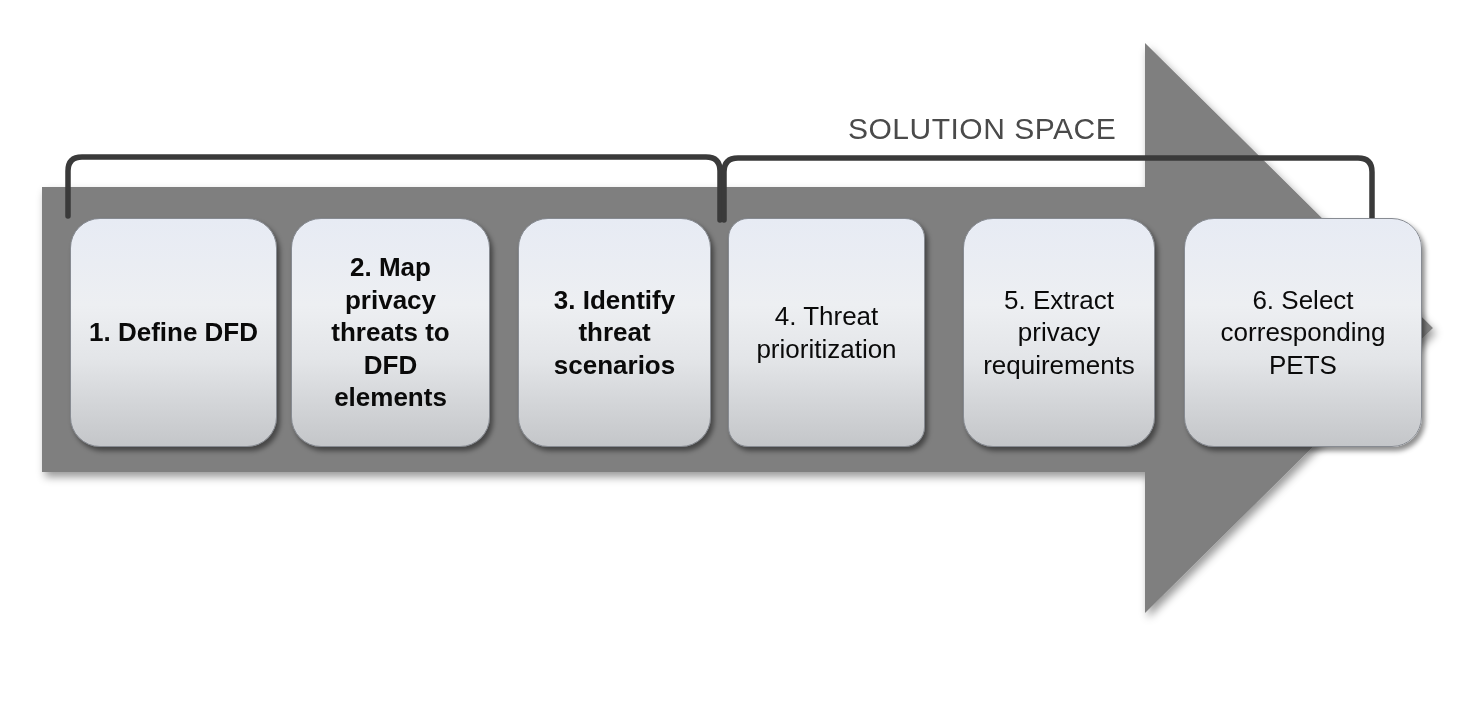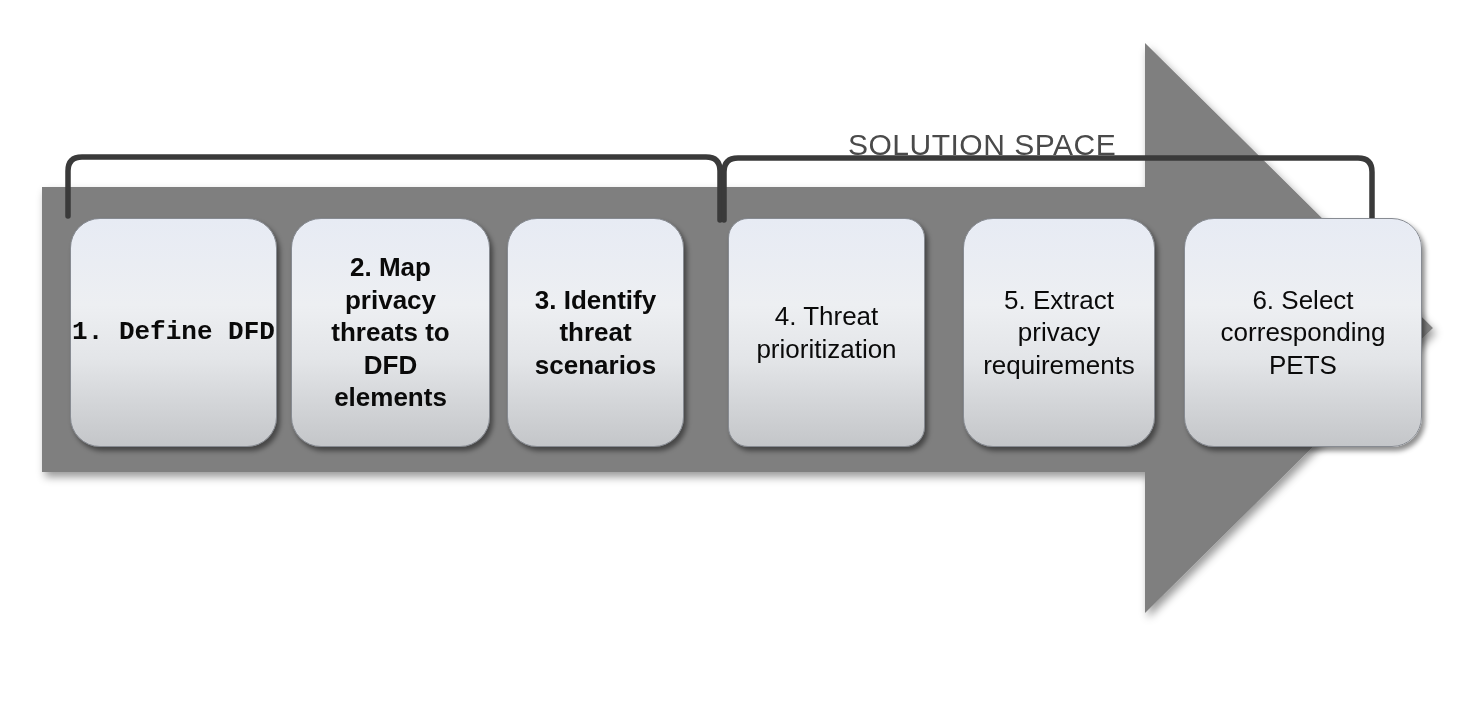--- a/index.html
+++ b/index.html
@@ -24,44 +24,44 @@
   }
   .space-label {
     position: absolute;
     top: 112px;
     font-size: 30px;
     letter-spacing: 0.5px;
     color: #4a4a4a;
     white-space: nowrap;
   }
   .space-label.problem { left: 248px; }
-  .space-label.solution { left: 848px; margin-top: 16px; }
+  .space-label.solution { left: 848px; }
   .step-box {
     position: absolute;
     top: 218px;
     height: 229px;
     box-sizing: border-box;
     border-radius: 30px;
     border: 1px solid #878b92;
     background: linear-gradient(180deg, #e7ebf4 0%, #edeff2 38%, #e3e5e8 62%, #d4d6d9 80%, #c4c6c9 100%);
     box-shadow: 3px 4px 5px rgba(0,0,0,0.45);
     display: flex;
     align-items: center;
     justify-content: center;
     text-align: center;
     font-size: 26px;
     line-height: 1.25;
     color: #0a0a0a;
     white-space: pre-line;
     padding: 6px 1px;
   }
   .step-box.bold { font-weight: bold; }
-  .step-1 { left: 70px;   width: 207px; font-family: Liberation Mono, monospace; }
+  .step-1 { left: 70px;   width: 207px; }
   .step-2 { left: 291px;  width: 199px; }
-  .step-3 { left: 507px;  width: 177px; }
+  .step-3 { left: 518px;  width: 193px; }
   .step-4 { left: 728px;  width: 197px; border-radius: 20px; }
   .step-5 { left: 939px;  width: 192px; margin-left: 24px; }
   .step-6 { left: 1184px; width: 238px; }
 </style>
 </head>
 <body>
 
 <div class="canvas">
 
   <svg class="arrow-layer" viewBox="0 0 1472 711" xmlns="http://www.w3.org/2000/svg" aria-hidden="true">

